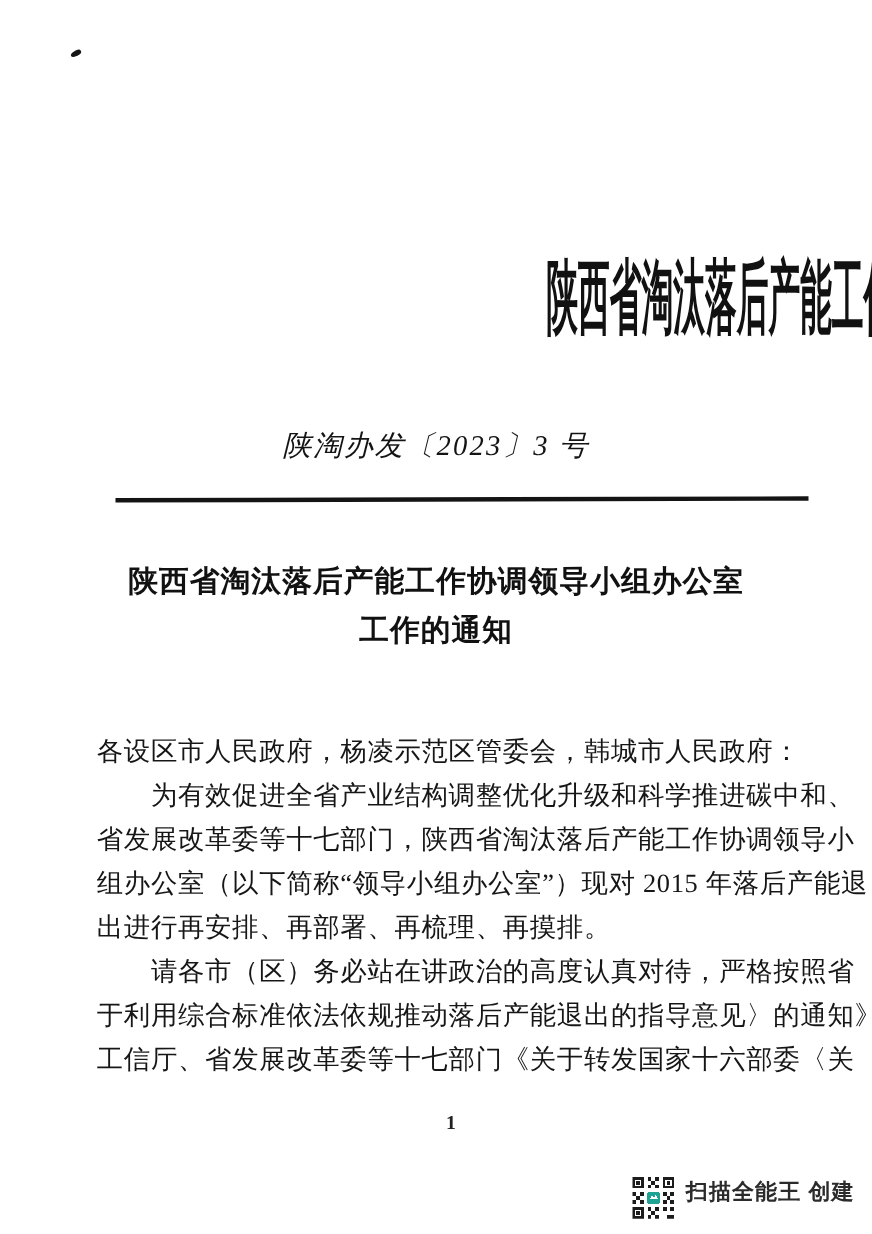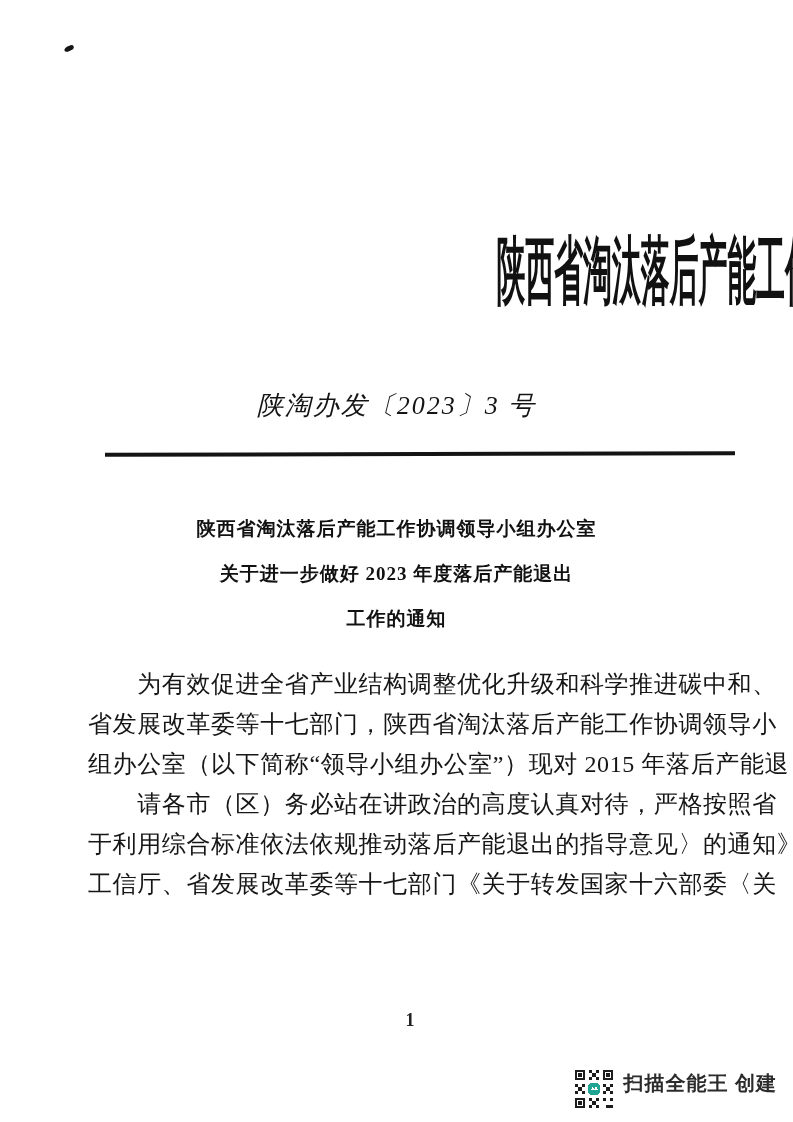--- a/index.html
+++ b/index.html
@@ -66,21 +66,21 @@
     transform: rotate(-0.15deg);
   }
   .title {
     position: absolute;
     top: 506px;
     left: 0;
     width: 793px;
     text-align: center;
   }
   .title-line {
-    font-size: 19px;
+    font-size: 27px;
     font-weight: bold;
     line-height: 45px;
     letter-spacing: 1px;
     color: #111111;
   }
   .body {
     position: absolute;
     top: 664px;
     left: 88px;
     width: 648px;
@@ -132,28 +132,29 @@
   <div class="banner">
     <span class="banner-text">陕西省淘汰落后产能工作协调领导小组办公室文件</span>
   </div>
 
   <div class="doc-number">陕淘办发〔2023〕3 号</div>
 
   <div class="rule"></div>
 
   <div class="title">
       <div class="title-line">陕西省淘汰落后产能工作协调领导小组办公室</div>
-      <div class="title-line">关于进一步做好 2023 年度落后产能退出</div>
       <div class="title-line">工作的通知</div>
     </div>
 
   <div class="body">
+      <div class="body-line">各设区市人民政府，杨凌示范区管委会，韩城市人民政府：</div>
       <div class="body-line">　　为有效促进全省产业结构调整优化升级和科学推进碳中和、</div>
       <div class="body-line">省发展改革委等十七部门，陕西省淘汰落后产能工作协调领导小</div>
       <div class="body-line">组办公室（以下简称“领导小组办公室”）现对 2015 年落后产能退</div>
+      <div class="body-line">出进行再安排、再部署、再梳理、再摸排。</div>
       <div class="body-line">　　请各市（区）务必站在讲政治的高度认真对待，严格按照省</div>
       <div class="body-line">于利用综合标准依法依规推动落后产能退出的指导意见〉的通知》</div>
       <div class="body-line">工信厅、省发展改革委等十七部门《关于转发国家十六部委〈关</div>
     </div>
 
   <div class="page-number">1</div>
 
   <div class="footer">
     <svg class="qr" viewBox="0 0 33 33" shape-rendering="crispEdges" aria-hidden="true">
       <rect x="0" y="0" width="33" height="33" fill="#ffffff"></rect>

